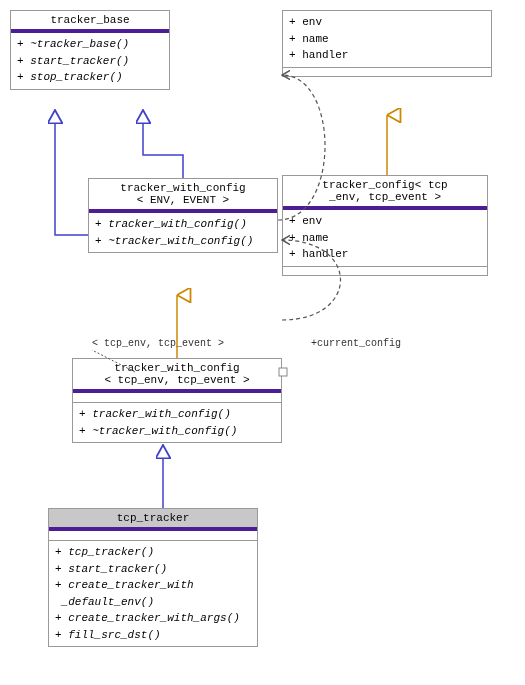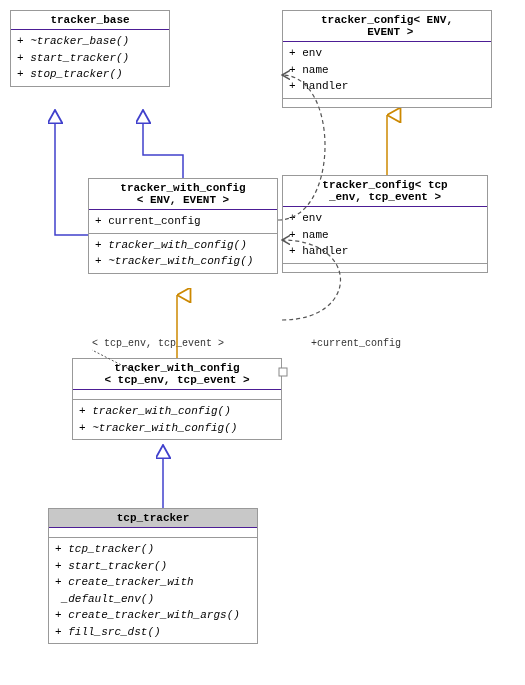--- a/index.html
+++ b/index.html
@@ -20,24 +20,24 @@
     .uml-box {
       position: absolute;
       background: #ffffff;
       border: 1px solid #999;
     }
     .uml-box.gray-header .box-title {
       background: #d0d0d0;
     }
     .box-title {
       background: #ffffff;
-      border-bottom: 1px solid #4c1d95;
+      border-bottom: 4px solid #4c1d95;
       padding: 3px 6px;
       text-align: center;
-      font-weight: bold;
+      font-weight: normal;
     }
     .box-section {
       border-bottom: 1px solid #999;
       padding: 3px 6px;
       line-height: 1.5;
     }
     .box-section:last-child {
       border-bottom: none;
       font-style: italic;
     }
@@ -63,34 +63,30 @@
   <div class="uml-box" style="left:10px; top:10px; width:160px;">
     <div class="box-title">tracker_base</div>
     <div class="box-section">
       + ~tracker_base()<br>
       + start_tracker()<br>
       + stop_tracker()
     </div>
   </div>
 
   <div class="uml-box" style="left:282px; top:10px; width:210px;">
-    <div class="box-title">tracker_config&lt; ENV,<br>&nbsp;EVENT &gt;</div>
     <div class="box-section">
       + env<br>
       + name<br>
       + handler
     </div>
     <div class="box-section" style="height:8px;"></div>
   </div>
 
   <div class="uml-box" style="left:88px; top:178px; width:190px;">
     <div class="box-title">tracker_with_config<br>&lt; ENV, EVENT &gt;</div>
-    <div class="box-section">
-      + current_config
-    </div>
     <div class="box-section">
       + tracker_with_config()<br>
       + ~tracker_with_config()
     </div>
   </div>
 
   <div class="uml-box" style="left:282px; top:175px; width:206px;">
     <div class="box-title">tracker_config&lt; tcp<br>_env, tcp_event &gt;</div>
     <div class="box-section">
       + env<br>

